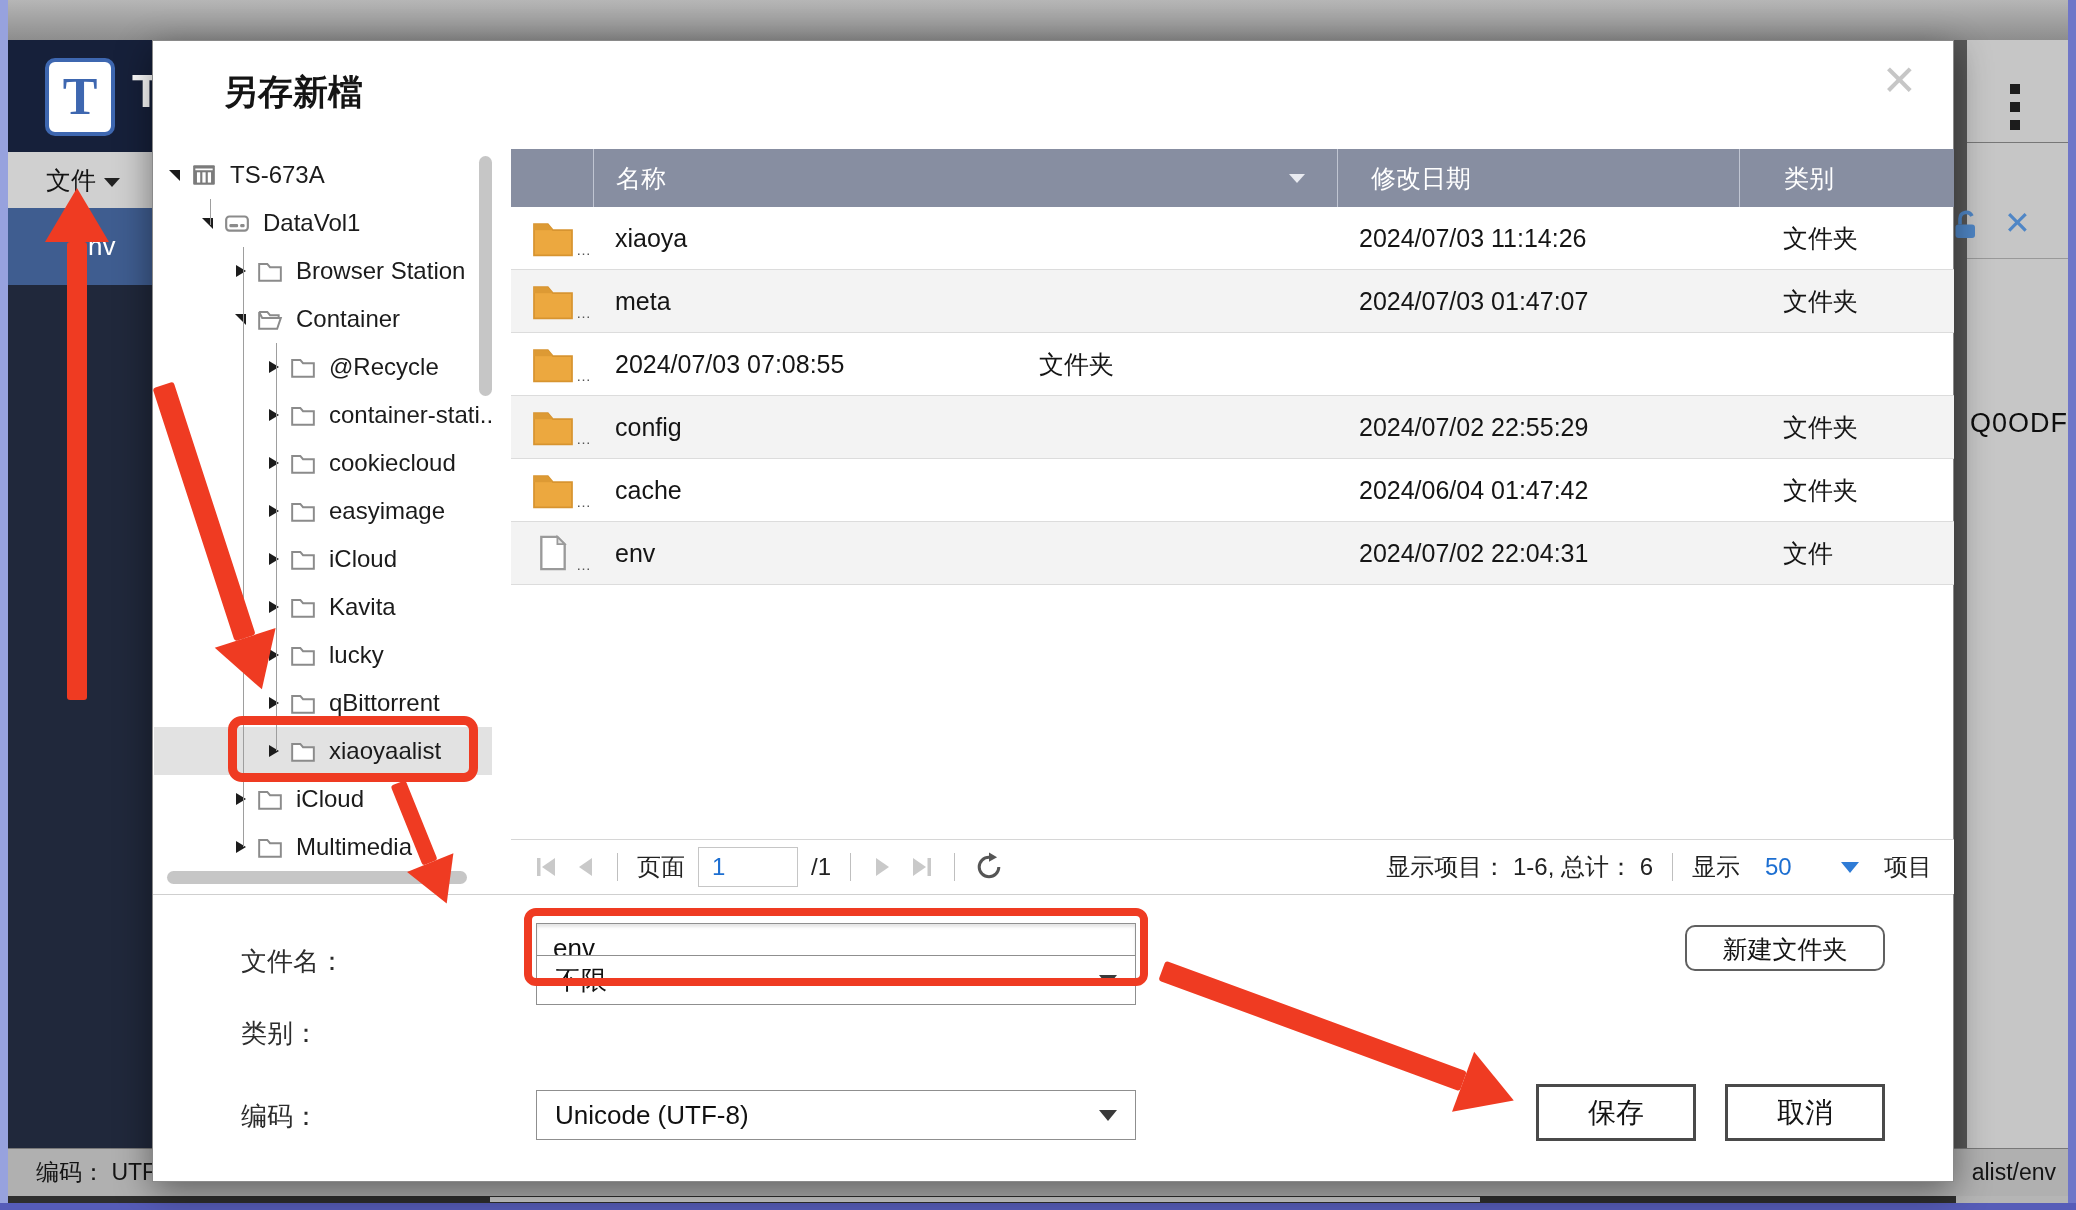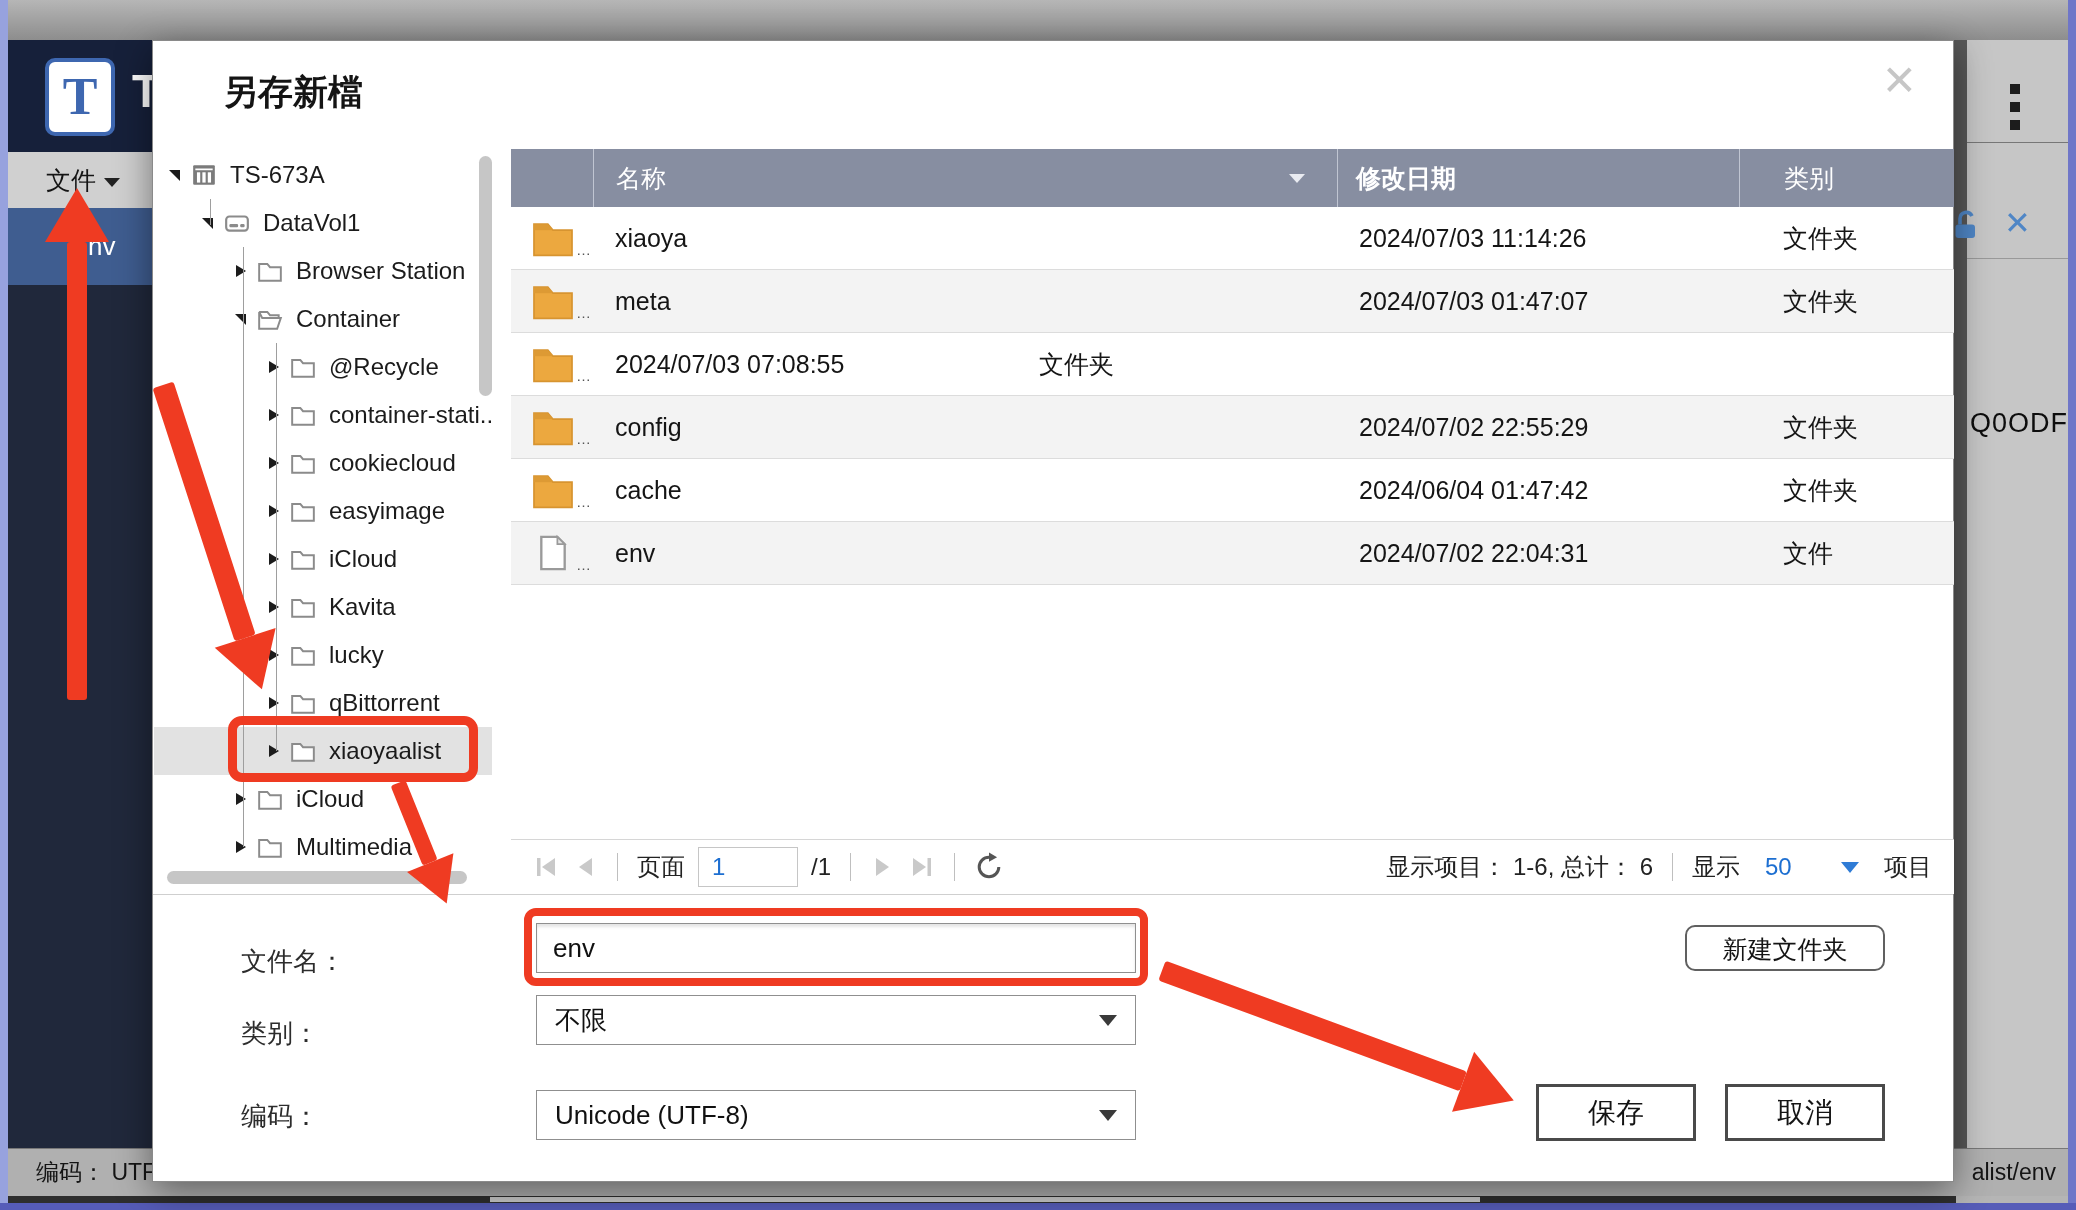--- a/index.html
+++ b/index.html
@@ -58,21 +58,21 @@
   .tree-ico{display:inline-flex;width:32px;height:28px;margin-right:9px;flex:0 0 auto;align-items:center;}
   .tree-ico svg{width:30px;height:26px;}
   .guide{position:absolute;width:1px;background:#9e9e9e;}
   .tree-vscroll{left:326px;top:115px;width:13px;height:240px;border-radius:7px;background:#c6c6c6;}
   .tree-hscroll{left:14px;top:830px;width:300px;height:13px;border-radius:7px;background:#c6c6c6;}
   
   .thead{left:358px;top:108px;width:1443px;height:58px;background:var(--table-header,#878ea1);display:flex;color:#fff;font-size:25px;}
   .th{display:flex;align-items:center;box-sizing:border-box;position:relative;}
   .c-icon{width:82px;}
   .c-name{width:744px;padding-left:22px;border-left:1px solid #c0c5d2;}
-  .c-date{width:402px;padding-left:18px;border-left:1px solid #c0c5d2;font-weight:bold;}
+  .c-date{width:402px;padding-left:33px;border-left:1px solid #c0c5d2;}
   .c-type{width:215px;padding-left:44px;border-left:1px solid #c0c5d2;}
   .sort-caret{position:absolute;right:32px;top:25px;width:0;height:0;border-left:8px solid transparent;border-right:8px solid transparent;border-top:9px solid #e9ebf1;}
   .tbody{left:358px;top:166px;width:1443px;}
   .trow{display:flex;align-items:center;height:63px;border-bottom:1px solid #dcdcdc;font-size:25px;color:#151515;box-sizing:border-box;}
   .trow:nth-child(even){background:#f3f3f3;}
   .cell{box-sizing:border-box;}
   .cell.icon{width:82px;padding-left:20px;display:flex;align-items:flex-end;}
   .cell.icon svg{width:44px;height:38px;}
   .cell.icon .ell{font-size:15px;color:#555;margin-left:1px;line-height:14px;}
   .cell.name{width:744px;padding-left:22px;}
@@ -446,21 +446,21 @@
       </span>
       <span>项目</span>
     </div>
     <div class="abs form-divider"></div>
 
     <div class="abs flabel" style="top:894px;">文件名：</div>
     <input class="abs f-input" value="env" style="">
     <div class="abs btn-newfolder">新建文件夹</div>
 
     <div class="abs flabel" style="top:966px;">类别：</div>
-    <div class="abs fselect" style="top:954px;">
+    <div class="abs fselect" style="top:914px;">
       <span>不限</span>
       <span class="darkcaret"></span>
     </div>
 
     <div class="abs flabel" style="top:1049px;text-align:center;">编码：</div>
     <div class="abs fselect" style="top:1049px;">
       <span>Unicode (UTF-8)</span>
       <span class="darkcaret"></span>
     </div>
 

